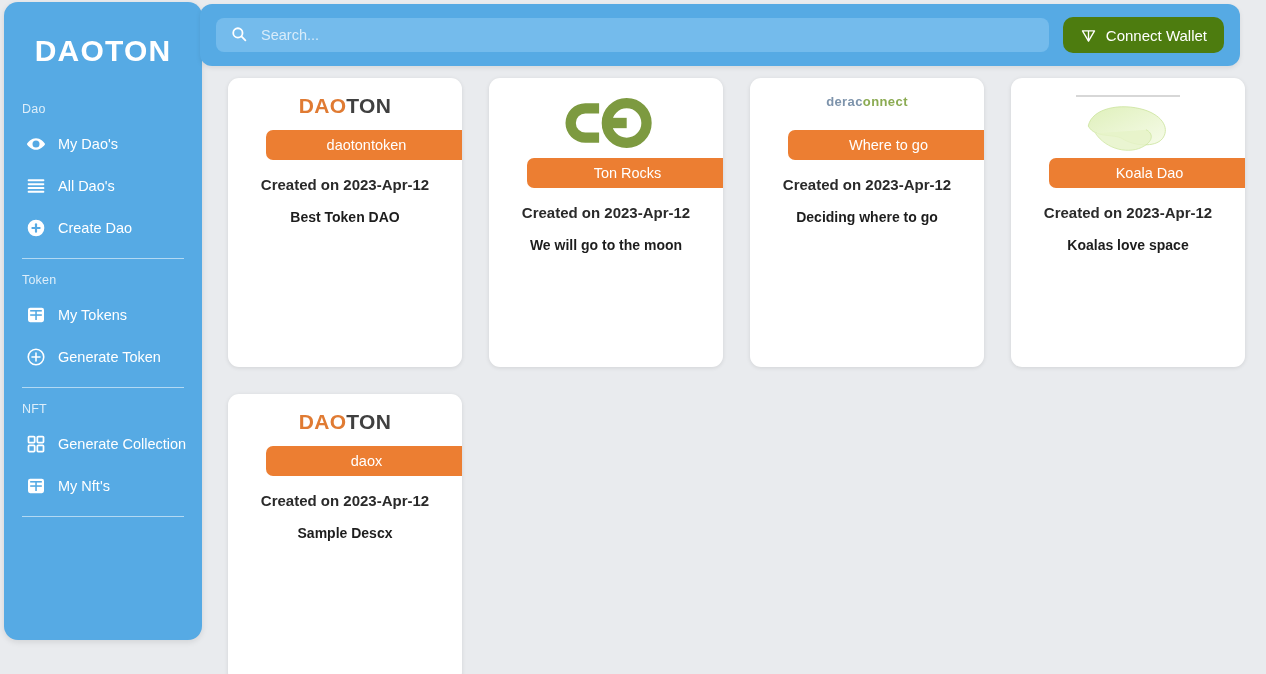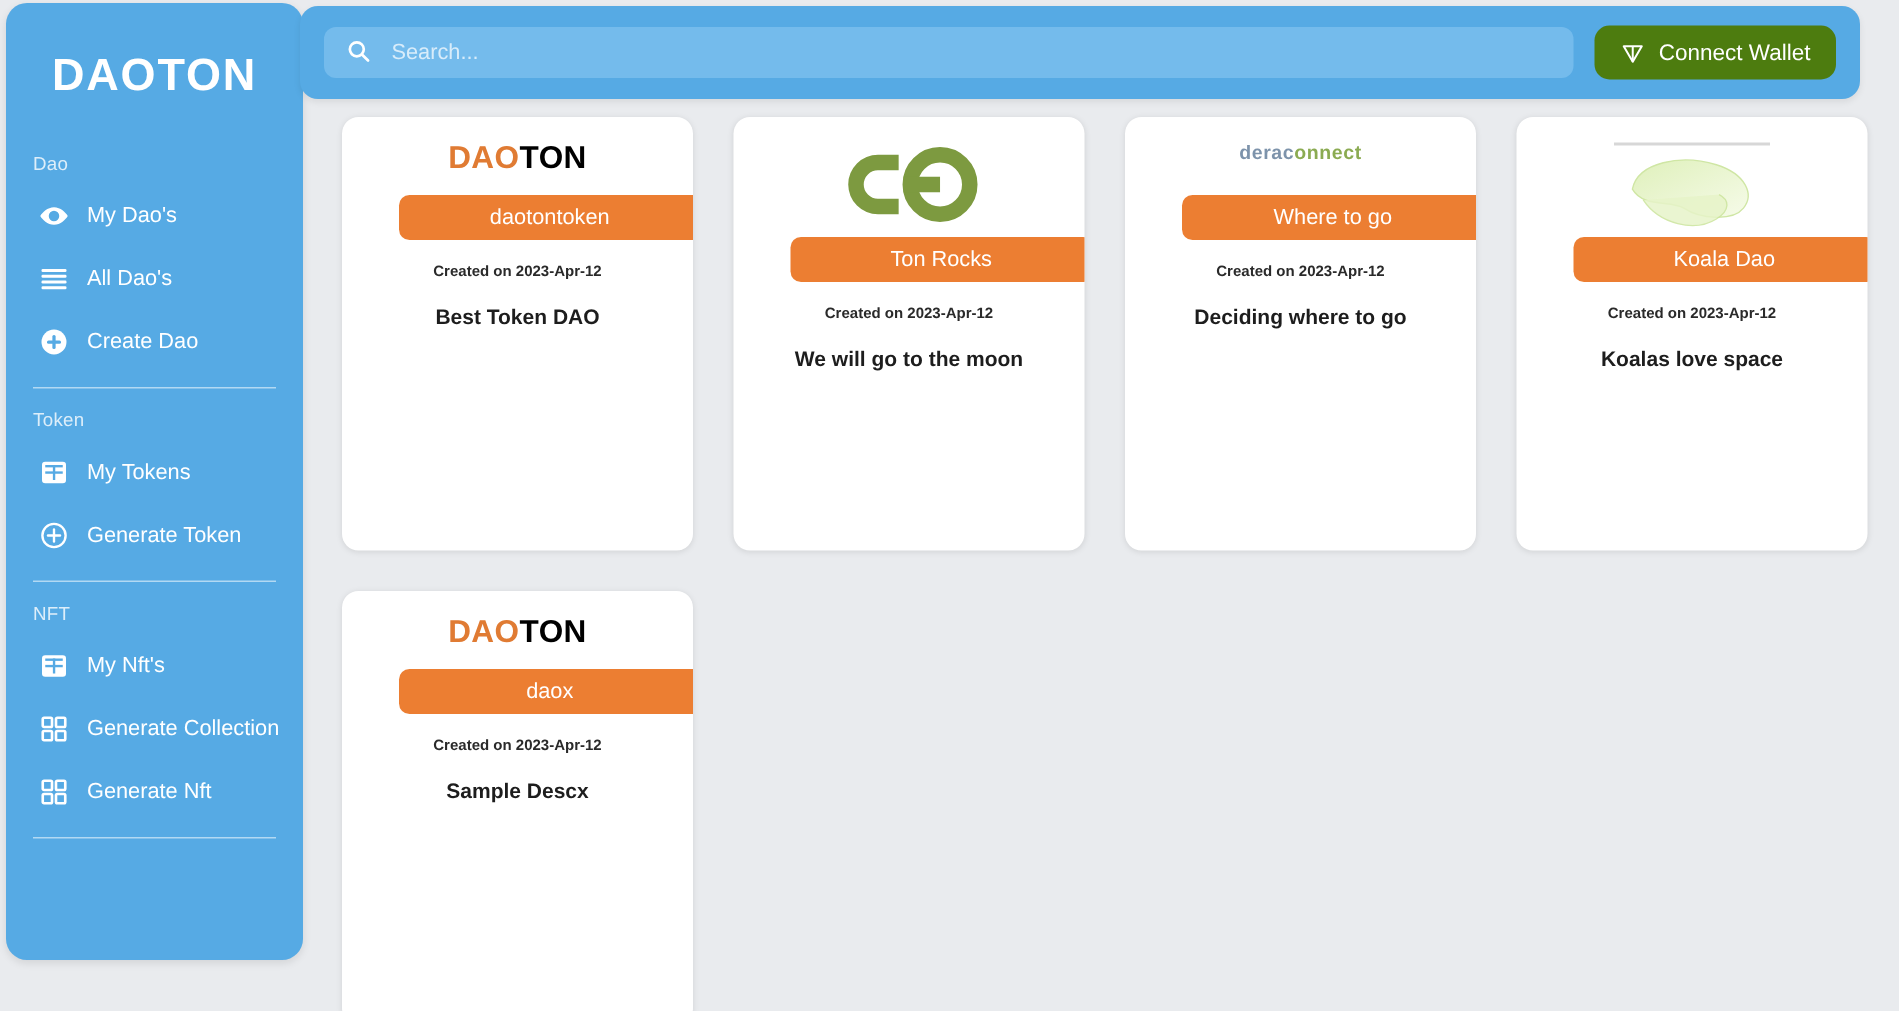--- a/index.html
+++ b/index.html
@@ -121,38 +121,38 @@
     overflow: hidden;
   }
   .card-logo {
     height: 62px;
     display: flex; align-items: center; justify-content: center;
     width: 100%;
   }
   .card-logo.tight { height: 34px; align-items: flex-start; }
   .logo-text { font-size: 21px; font-weight: bold; letter-spacing: .3px; }
   .logo-dao { color: #e07b33; }
-  .logo-ton { color: #000000; }
+  .logo-ton { color: #404040; }
   .derac { font-size: 13px; letter-spacing: .4px; font-weight: bold; text-align: center; }
   .derac .a { color: #7d93ab; }
   .derac .b { color: #8bab52; }
   .card-btn {
     width: 100%;
     height: 30px;
     background: #ec7e32;
     border-radius: 7px;
     color: #ffffff;
     font-size: 14.5px;
     display: flex; align-items: center; justify-content: center;
     border: none; cursor: pointer;
     margin-top: 2px;
     margin-left: 43px;
   }
   .card-created {
-    font-size: 10px;
+    font-size: 15px;
     color: #2a2a2a;
     font-weight: bold;
     margin-top: 16px;
   }
   .card-desc {
     font-size: 14px;
     color: #1d1d1d;
     font-weight: bold;
     margin-top: 16px;
     text-align: center;
@@ -212,45 +212,36 @@
                 <line x1="12" y1="7.2" x2="12" y2="16.8" stroke-linecap="round"></line>
                 <line x1="7.2" y1="12" x2="16.8" y2="12" stroke-linecap="round"></line>
               </svg></span>
             <span class="label">Generate Token</span>
           </div>
         </div>
         <div class="divider"></div>
         <div class="nav-group">
           <div class="group-label">NFT</div>
           <div class="nav-item">
+            <span class="ico"><svg viewBox="0 0 24 24" width="20" height="20" fill="none" stroke="#fff" stroke-width="2.1">
+                <rect x="3" y="3" width="7.4" height="7.4" rx="1"></rect>
+                <rect x="13.6" y="3" width="7.4" height="7.4" rx="1"></rect>
+                <rect x="3" y="13.6" width="7.4" height="7.4" rx="1"></rect>
+                <rect x="13.6" y="13.6" width="7.4" height="7.4" rx="1"></rect>
+              </svg></span>
+            <span class="label">Generate Collection</span>
+          </div>
+          <div class="nav-item">
             <span class="ico"><svg viewBox="0 0 24 24" width="20" height="20">
                 <rect x="2.4" y="3.4" width="19.2" height="17.2" rx="2.6" fill="#fff"></rect>
                 <rect x="5" y="6" width="14" height="1.9" fill="#56aae4"></rect>
                 <rect x="11.1" y="6" width="1.9" height="12" fill="#56aae4"></rect>
                 <rect x="5" y="11.1" width="14" height="1.9" fill="#56aae4"></rect>
               </svg></span>
             <span class="label">My Nft's</span>
-          </div>
-          <div class="nav-item">
-            <span class="ico"><svg viewBox="0 0 24 24" width="20" height="20" fill="none" stroke="#fff" stroke-width="2.1">
-                <rect x="3" y="3" width="7.4" height="7.4" rx="1"></rect>
-                <rect x="13.6" y="3" width="7.4" height="7.4" rx="1"></rect>
-                <rect x="3" y="13.6" width="7.4" height="7.4" rx="1"></rect>
-                <rect x="13.6" y="13.6" width="7.4" height="7.4" rx="1"></rect>
-              </svg></span>
-            <span class="label">Generate Collection</span>
-          </div>
-          <div class="nav-item">
-            <span class="ico"><svg viewBox="0 0 24 24" width="20" height="20" fill="none" stroke="#fff" stroke-width="2.1">
-                <rect x="3" y="3" width="7.4" height="7.4" rx="1"></rect>
-                <rect x="13.6" y="3" width="7.4" height="7.4" rx="1"></rect>
-                <rect x="3" y="13.6" width="7.4" height="7.4" rx="1"></rect>
-                <rect x="13.6" y="13.6" width="7.4" height="7.4" rx="1"></rect>
-              </svg></span>
-            <span class="label">Generate Nft</span>
           </div>
         </div>
         <div class="divider"></div>
       </div>
   </aside>
 
   <header class="topbar">
     <div class="search-box">
       <span class="ico">
         <svg viewBox="0 0 24 24" width="18" height="18" fill="none" stroke="#ffffff" stroke-width="2.4" stroke-linecap="round">

